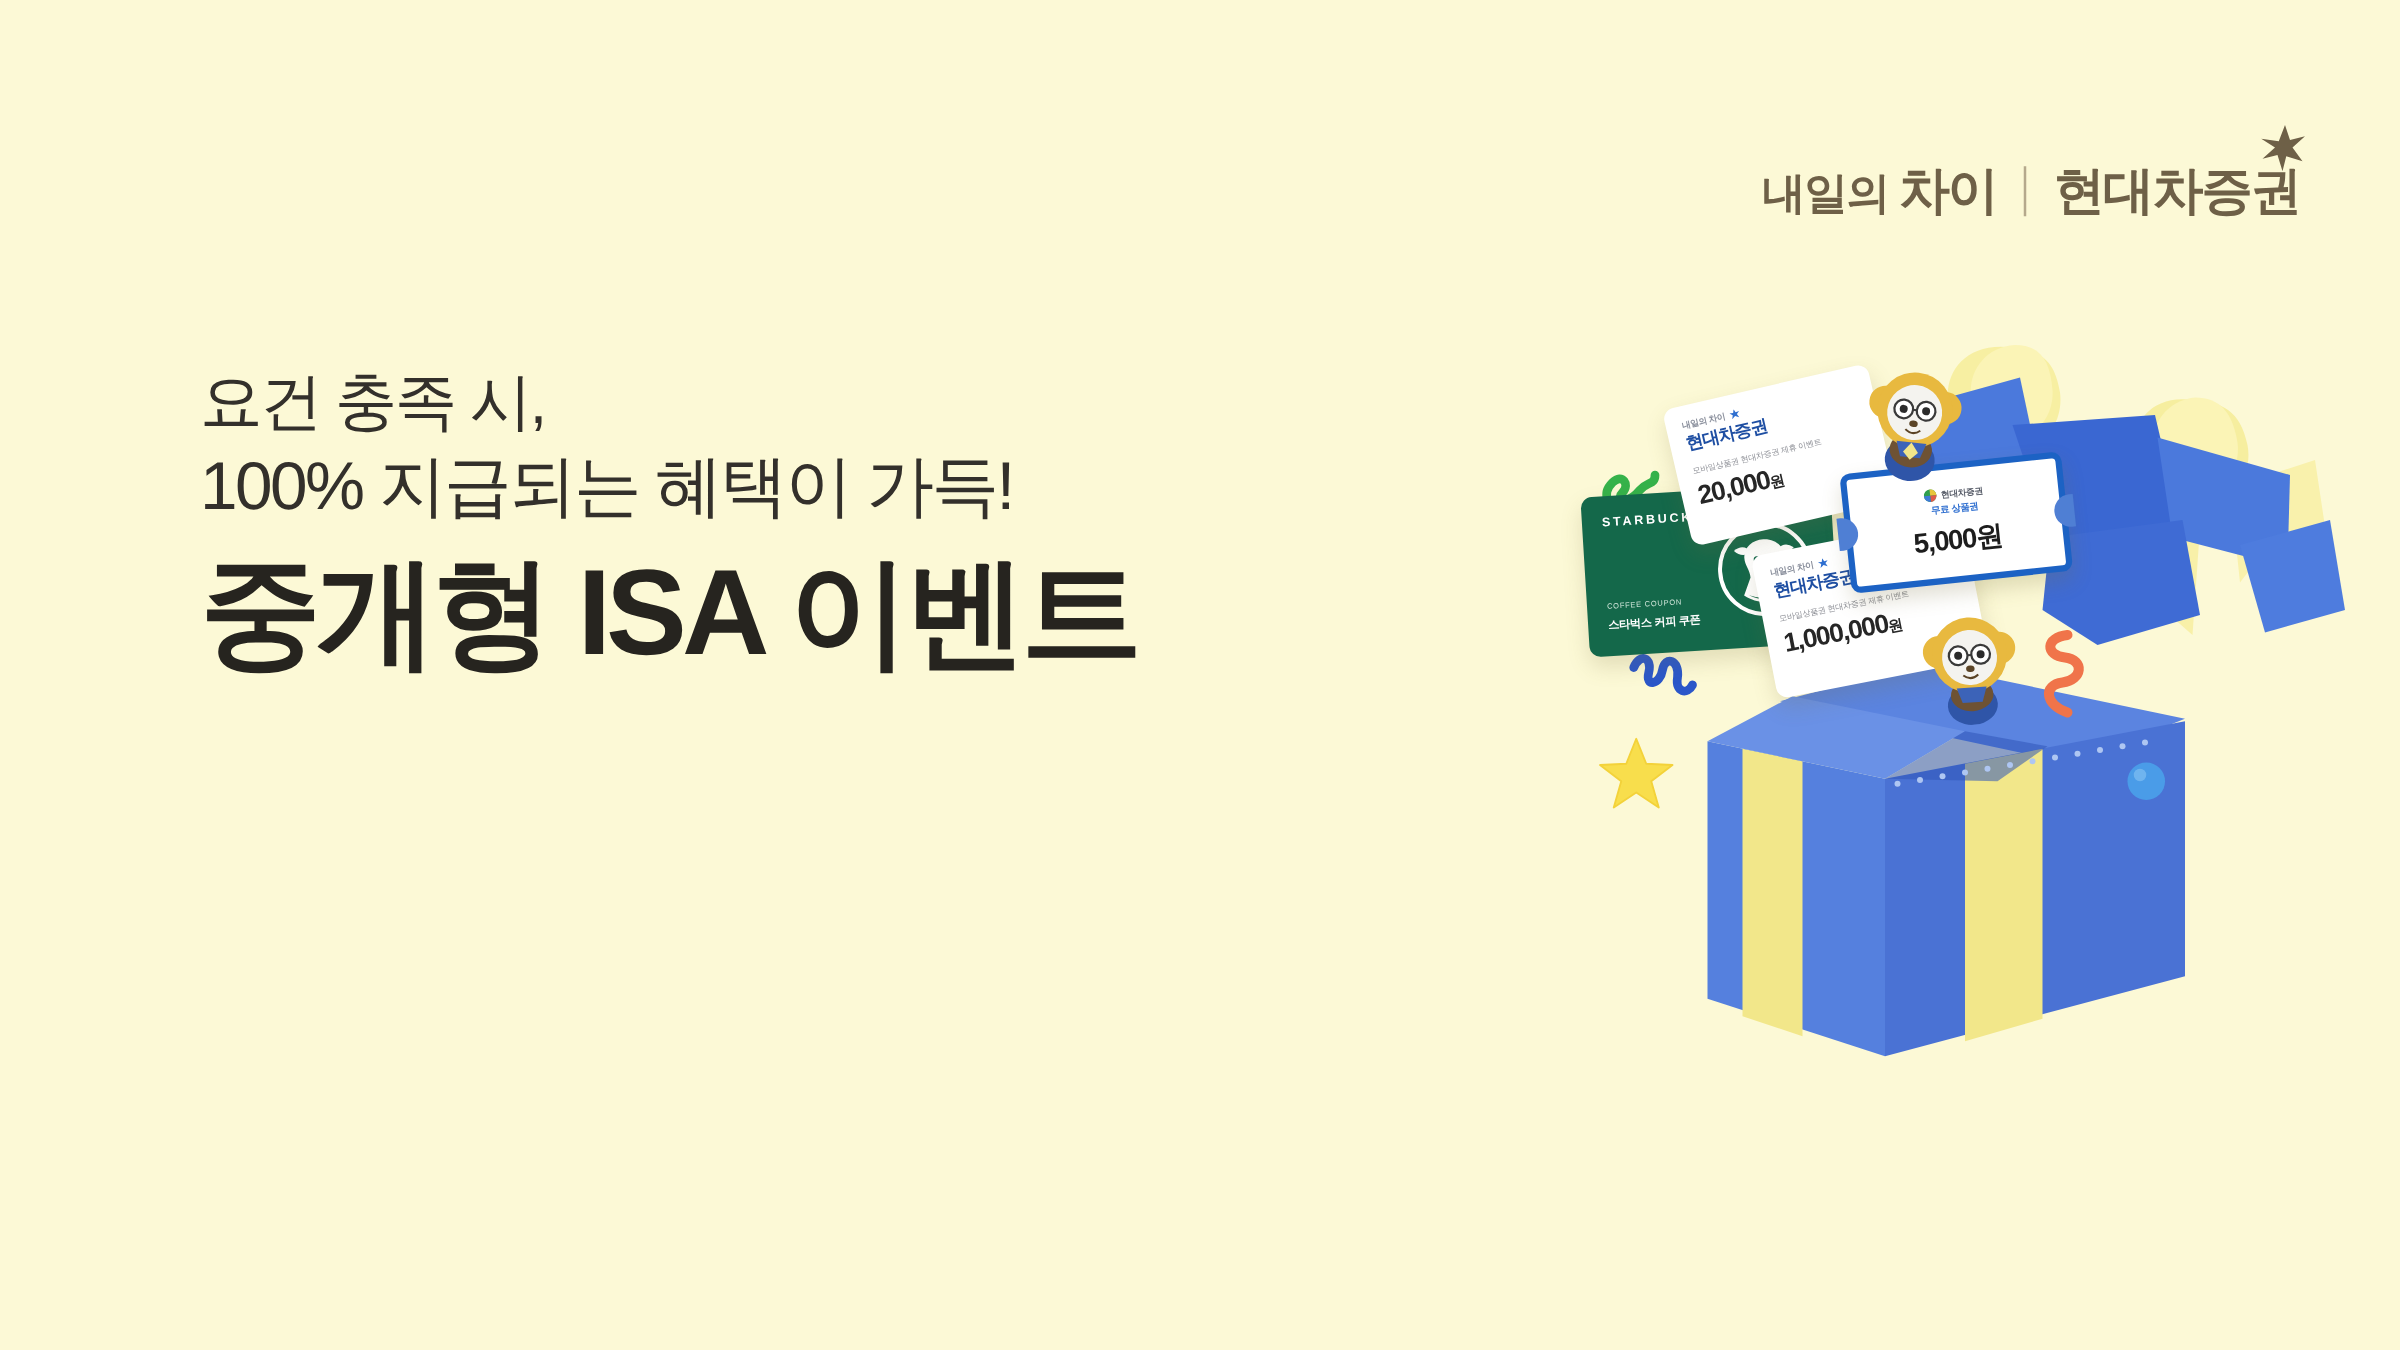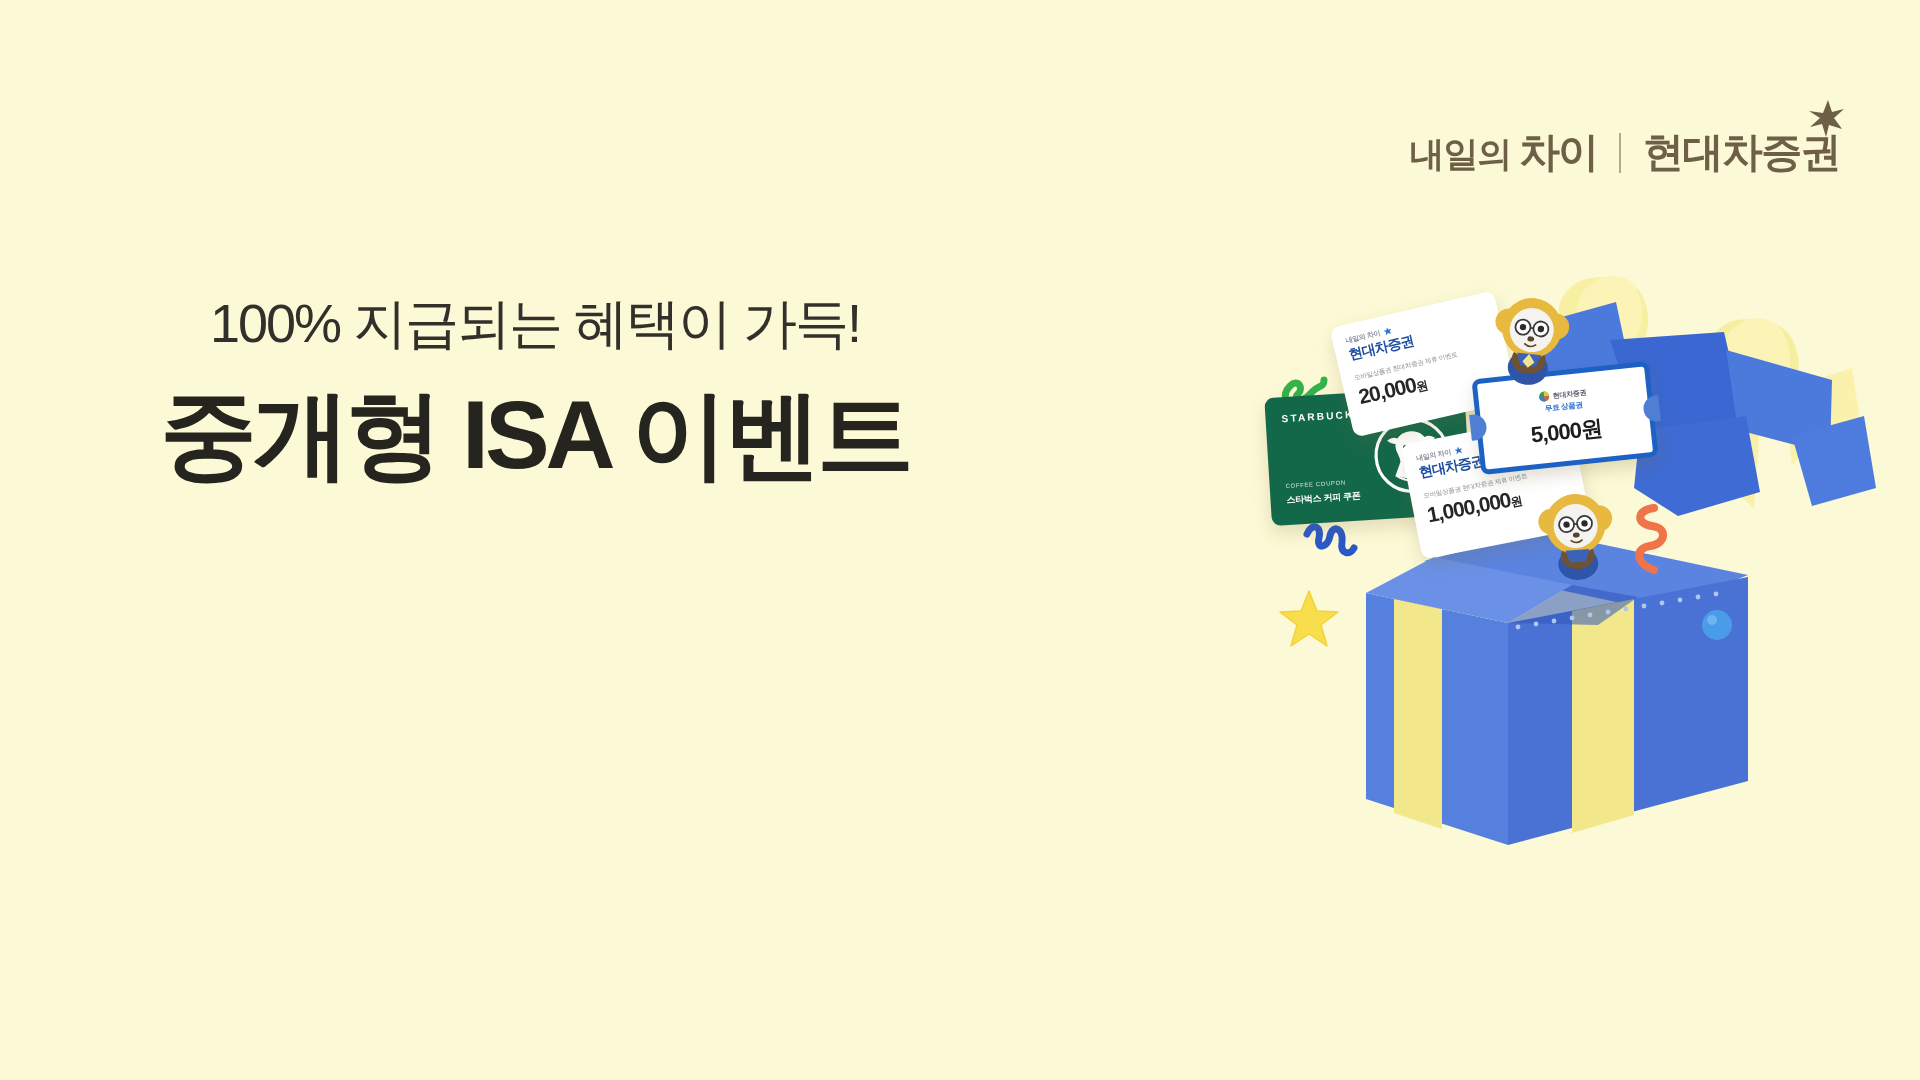--- a/index.html
+++ b/index.html
@@ -75,24 +75,23 @@
   .kicker-line {
     font-size: 50px;
     font-weight: 400;
     letter-spacing: -2px;
     line-height: 1.32;
     white-space: nowrap;
     color: #33302b;
   }
   .kicker-line.big {
     font-size: 54px;
-    text-align: center;
   }
   .headline {
-    margin-top: 23px;
+    margin-top: 12px;
     font-size: 97px;
     font-weight: 800;
     letter-spacing: -4px;
     line-height: 1.1;
     white-space: nowrap;
     color: #26241f;
   }
   .period {
     margin-top: 44px;
     font-size: 44px;
@@ -239,20 +238,21 @@
     <div class="brand-divider"></div>
     <div class="brand-name-wrap">
       <span class="brand-name">현대차증권</span>
       <svg class="brand-mark" viewBox="0 0 40 40">
         <path d="M22 2 L26 14 L38 11 L28 20 L36 31 L23 27 L20 39 L16 26 L4 29 L14 20 L3 13 L17 15 Z" fill="#6E6047"></path>
       </svg>
     </div>
   </div>
 
   <div class="copy">
+    <div class="kicker-line">요건 충족 시,</div>
     <div class="kicker-line big">100% 지급되는 혜택이 가득!</div>
     <div class="headline">중개형 ISA 이벤트</div>
   </div>
 
   <div class="art">
 
     <svg class="squiggle-green" viewBox="0 0 52 54">
       <path d="M6 46 C12 30 2 26 12 16 C20 8 26 18 20 24 C14 30 24 34 34 22 C40 15 46 18 46 10" stroke="#35B24A" stroke-width="7" fill="none" stroke-linecap="round"></path>
     </svg>
 

